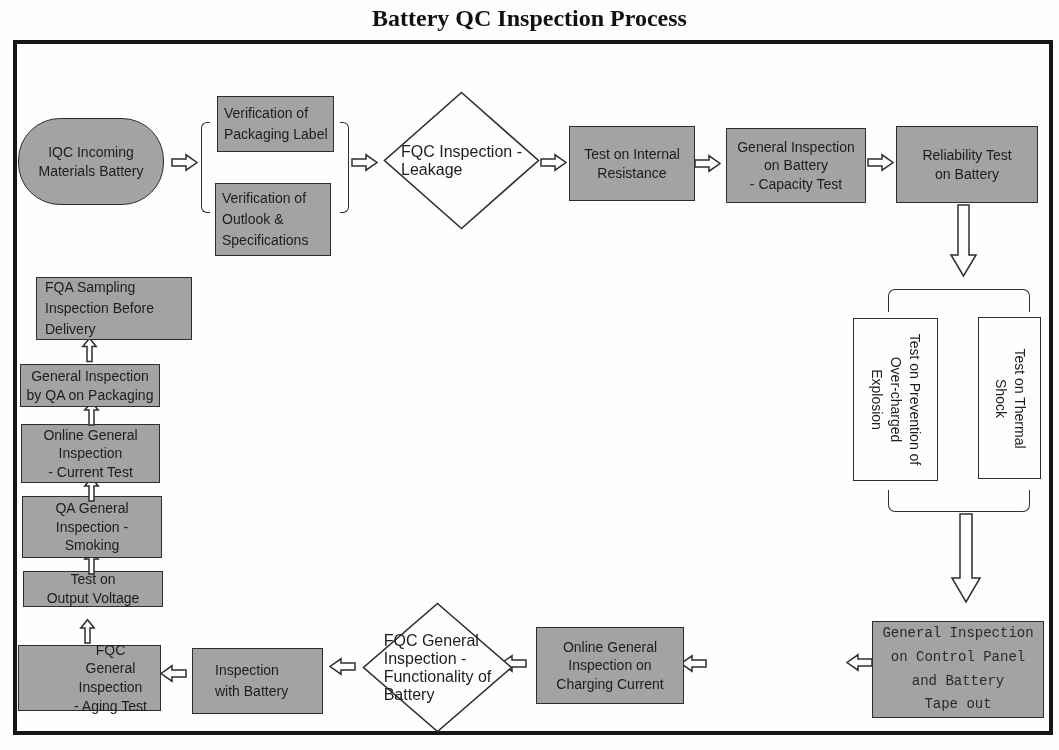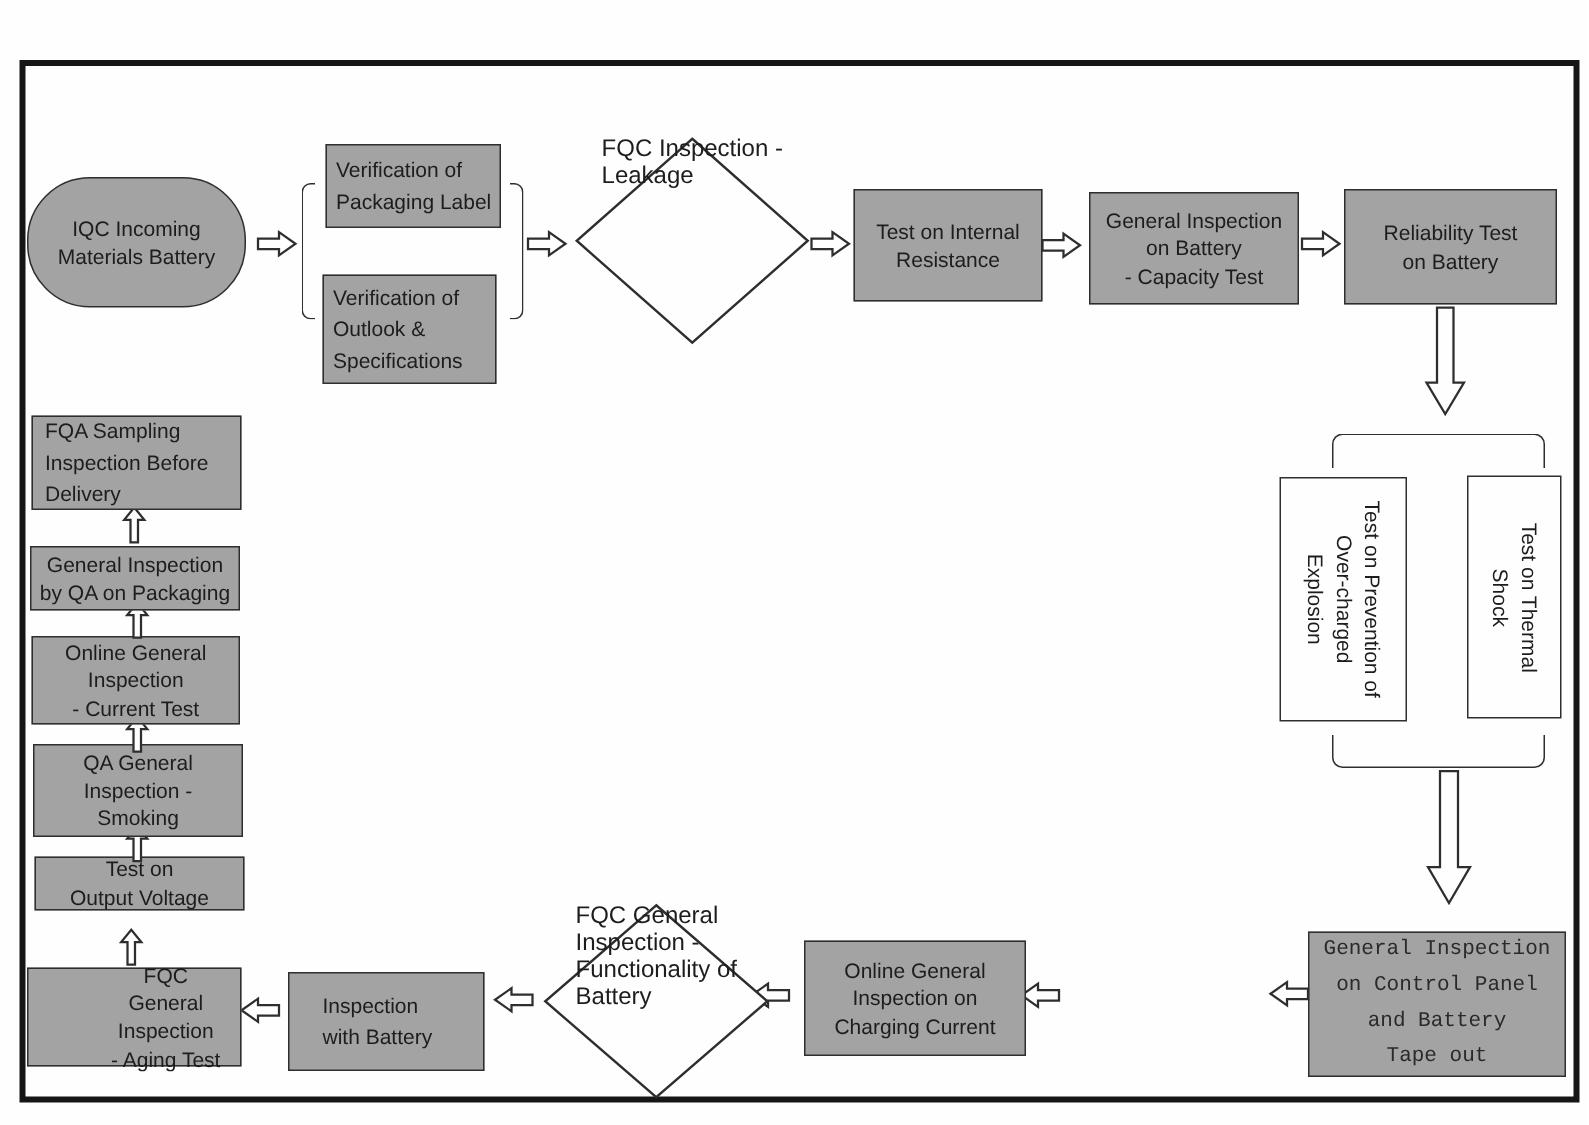--- a/index.html
+++ b/index.html
@@ -25,41 +25,42 @@
     font-size:14px; line-height:1.33; text-align:center;
   }
   .lbl { white-space:pre-line; display:block; }
   .leftal { justify-content:flex-start; text-align:left; }
   .roomy { line-height:1.5; }
   .stadium { border-radius:42px;text-align:center; }
   .mono {
     font-family:"Liberation Mono","DejaVu Sans Mono",monospace;
     font-size:14px; line-height:1.68; color:#2a2a2a;
   }
-  .dwrap { position:absolute; display:flex; justify-content:center; }
+  .dwrap { position:absolute; display:flex; align-items:center; justify-content:center; }
   .dwrap svg { position:absolute; left:0; top:0; width:100%; height:100%; }
   .dwrap .lbl { position:relative; z-index:1; }
   .rotbox { position:absolute; box-sizing:border-box; border:1.6px solid #2e2e2e; background:#fefefe; }
   .rotlbl {
     position:absolute; display:flex; align-items:center; justify-content:center;
     text-align:center; transform:rotate(90deg); font-size:14px; line-height:1.35;
   }
   .arr { position:absolute; overflow:visible; }
   .arr polygon { fill:#fefefe; stroke:#2e2e2e; stroke-width:1.5; stroke-linejoin:miter; }
   .bracket { position:absolute; border-color:#2e2e2e; border-style:solid; box-sizing:border-box; }
   .br-l { border-width:1.4px 0 1.4px 1.4px; border-radius:6px 0 0 6px; }
   .br-r { border-width:1.4px 1.4px 1.4px 0; border-radius:0 6px 6px 0; }
   .br-t { border-width:1.4px 1.4px 0 1.4px; border-radius:7px 7px 0 0; }
   .br-b { border-width:0 1.4px 1.4px 1.4px; border-radius:0 0 7px 7px; }
 </style>
 </head>
 <body>
 
 <div class="stage">
 
+  <div class="title">Battery QC Inspection Process</div>
   <div class="frame"></div>
 
   <div class="node stadium" style="left:18px;top:118px;width:146px;height:87px;">
     <span class="lbl">IQC Incoming
 Materials Battery</span>
   </div>
 
   <svg class="arr" style="left:172px;top:154px;width:26px;height:17px;" viewBox="0 0 26 17">
       <polygon points="0,5 14,5 14,0.8 25,8.5 14,16.2 14,12 0,12"></polygon>
     </svg>
@@ -234,19 +235,19 @@
 
   <div class="node" style="left:20px;top:364px;width:140px;height:43px;">
     <span class="lbl">General Inspection
 by QA on Packaging</span>
   </div>
 
   <svg class="arr" style="left:82px;top:337px;width:15px;height:26px;" viewBox="0 0 15 25">
       <polygon points="5,24 5,9 0.8,9 7.5,0.8 14.2,9 10,9 10,24"></polygon>
     </svg>
 
-  <div class="node leftal roomy" style="left:21px;top:277px;width:140px;height:63px;padding-left:8px;">
+  <div class="node leftal roomy" style="left:36px;top:277px;width:156px;height:63px;padding-left:8px;">
     <span class="lbl">FQA Sampling
 Inspection Before
 Delivery</span>
   </div>
 
 </div>
 
 </body></html>

